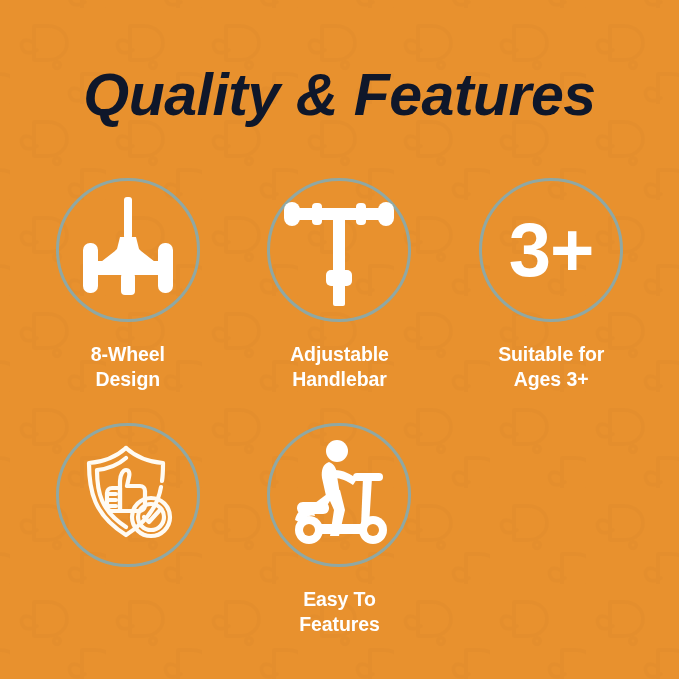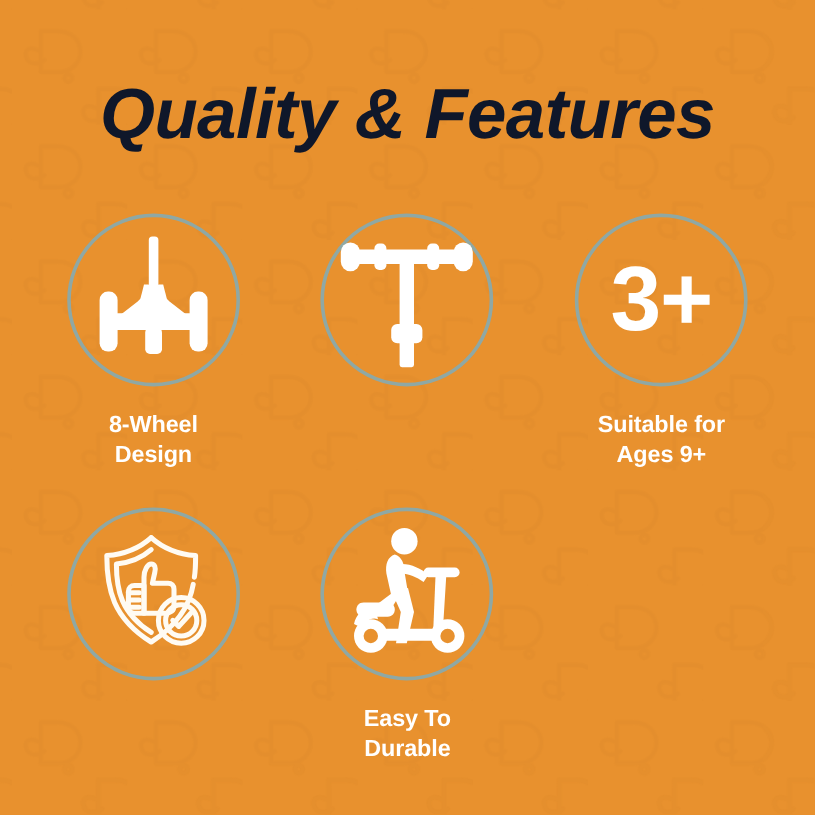--- a/index.html
+++ b/index.html
@@ -176,28 +176,30 @@
 
               <rect x="53" y="20" width="12" height="62" rx="3"></rect>
 
               <rect x="46" y="76" width="26" height="16" rx="5"></rect>
 
               <rect x="53" y="90" width="12" height="22" rx="2"></rect>
             </g>
           </svg>
         </span>
       </div>
+      <div class="feature-label">Adjustable
+Handlebar</div>
     </div>
 
     <div class="feature-cell">
       <div class="icon-circle">
         <span class="badge-3plus">3+</span>
       </div>
       <div class="feature-label">Suitable for
-Ages 9+</div>
+Ages 3+</div>
     </div>
 
     <div class="feature-cell">
       <div class="icon-circle">
         <span>
           <svg width="104" height="104" viewBox="0 0 104 104">
             <g fill="none" stroke="#FFFBF3" stroke-width="4.2" stroke-linecap="round" stroke-linejoin="round">
 
               <path d="M50 5 C40 14 26 19 13 20 C13 48 18 72 50 92 C72 78 82 62 85 44"></path>
               <path d="M50 5 C60 14 74 19 87 20 C87 26 87 32 86 38"></path>
@@ -249,18 +251,18 @@
 
               <circle cx="28" cy="90" r="14"></circle>
               <circle cx="28" cy="90" r="6" fill="#E8912E"></circle>
 
               <path d="M14 80 C16 70 24 66 32 68 L34 76 C28 74 22 78 22 84 Z"></path>
             </g>
           </svg>
         </span>
       </div>
       <div class="feature-label">Easy To
-Durable</div>
+Features</div>
     </div>
 
 
   </div>
 </div>
 
 </body></html>

